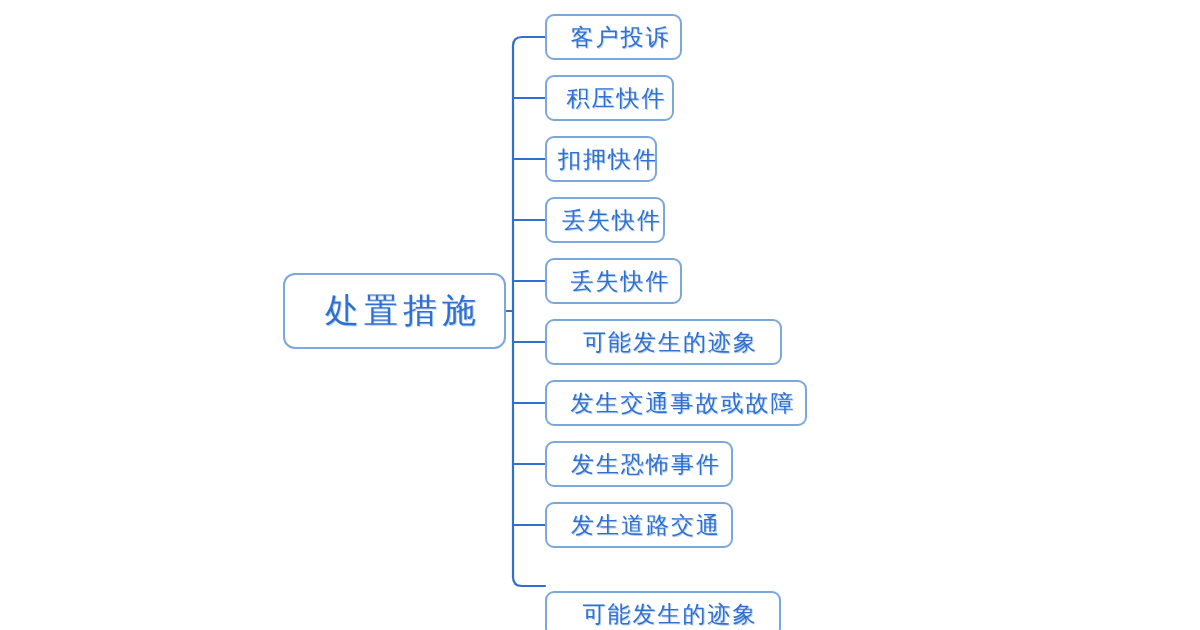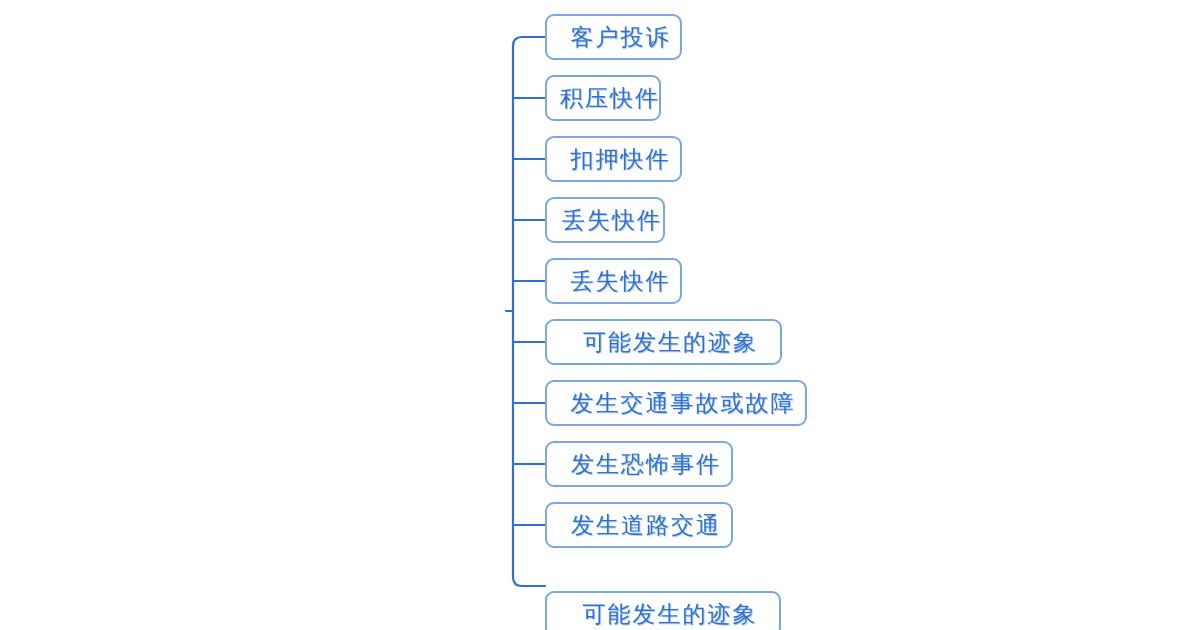--- a/index.html
+++ b/index.html
@@ -61,29 +61,32 @@
         <path d="M 513 220 L 545 220"></path>
         <path d="M 513 281 L 545 281"></path>
         <path d="M 513 342 L 545 342"></path>
         <path d="M 513 403 L 545 403"></path>
         <path d="M 513 464 L 545 464"></path>
         <path d="M 513 525 L 545 525"></path>
         <path d="M 513 577 Q 513 586 522 586 L 545 586"></path>
       </g>
   </svg>
 
+  <div class="node" id="root-node">
+    <span class="label">处置措施</span>
+  </div>
 
   <div id="children-layer">
       <div class="node child" style="left: 545px; top: 14px; width: 137px;">
         <span class="label">客户投诉</span>
       </div>
-      <div class="node child" style="left: 545px; top: 75px; width: 116px;">
+      <div class="node child" style="left: 545px; top: 75px; width: 129px;">
         <span class="label">积压快件</span>
       </div>
-      <div class="node child" style="left: 545px; top: 136px; width: 137px;">
+      <div class="node child" style="left: 545px; top: 136px; width: 112px;">
         <span class="label">扣押快件</span>
       </div>
       <div class="node child" style="left: 545px; top: 197px; width: 120px;">
         <span class="label">丢失快件</span>
       </div>
       <div class="node child" style="left: 545px; top: 258px; width: 137px;">
         <span class="label">丢失快件</span>
       </div>
       <div class="node child" style="left: 545px; top: 319px; width: 237px;">
         <span class="label">可能发生的迹象</span>

